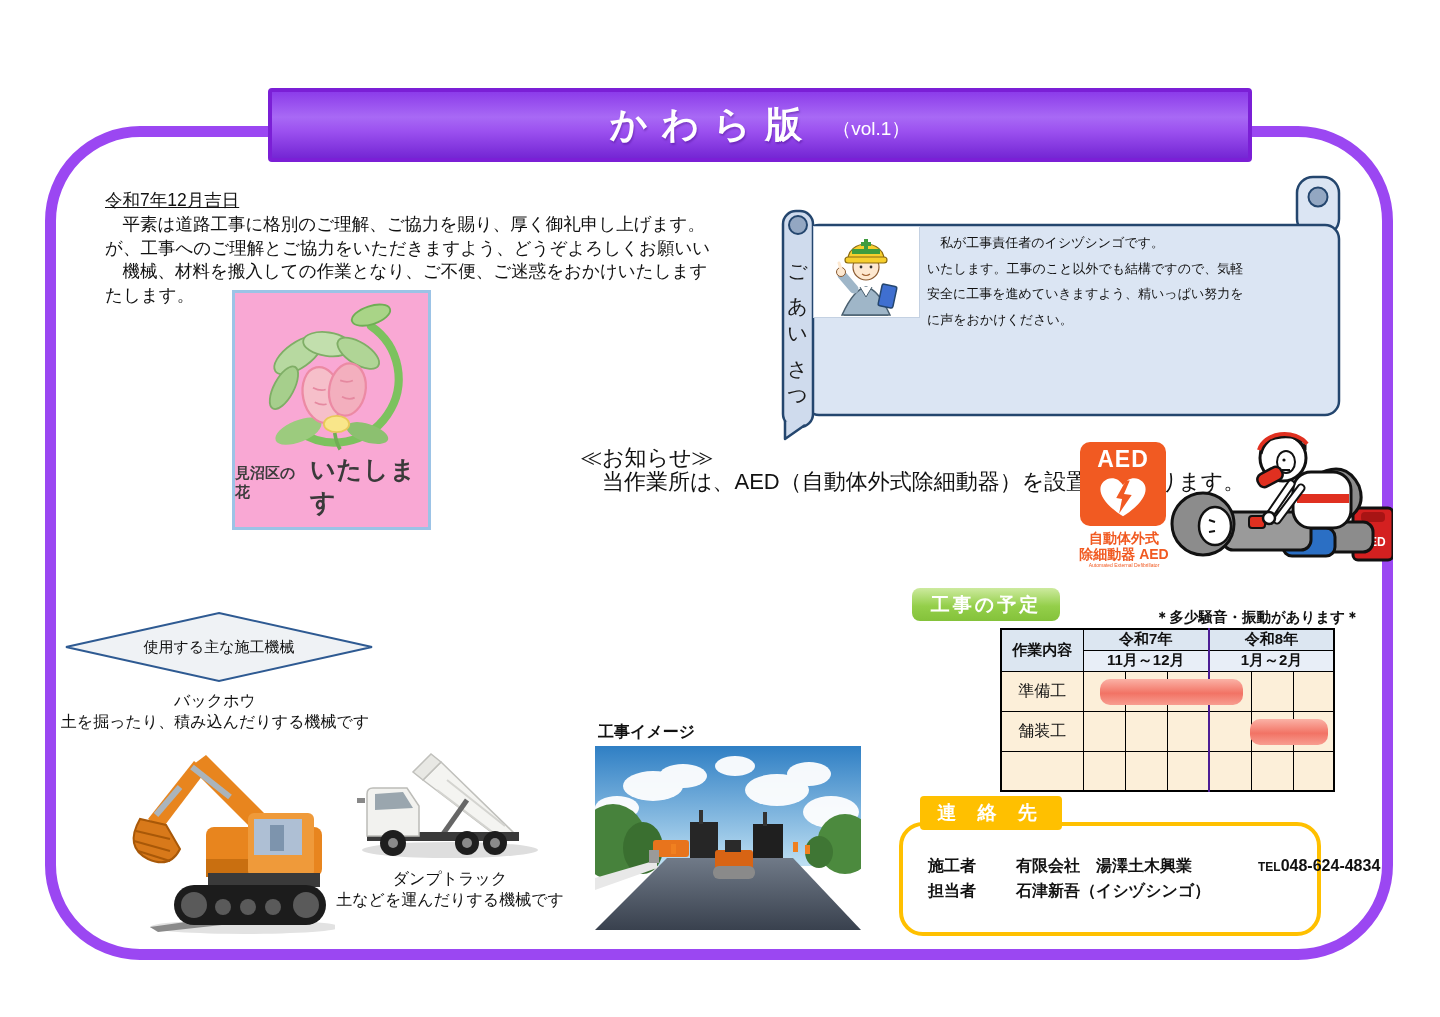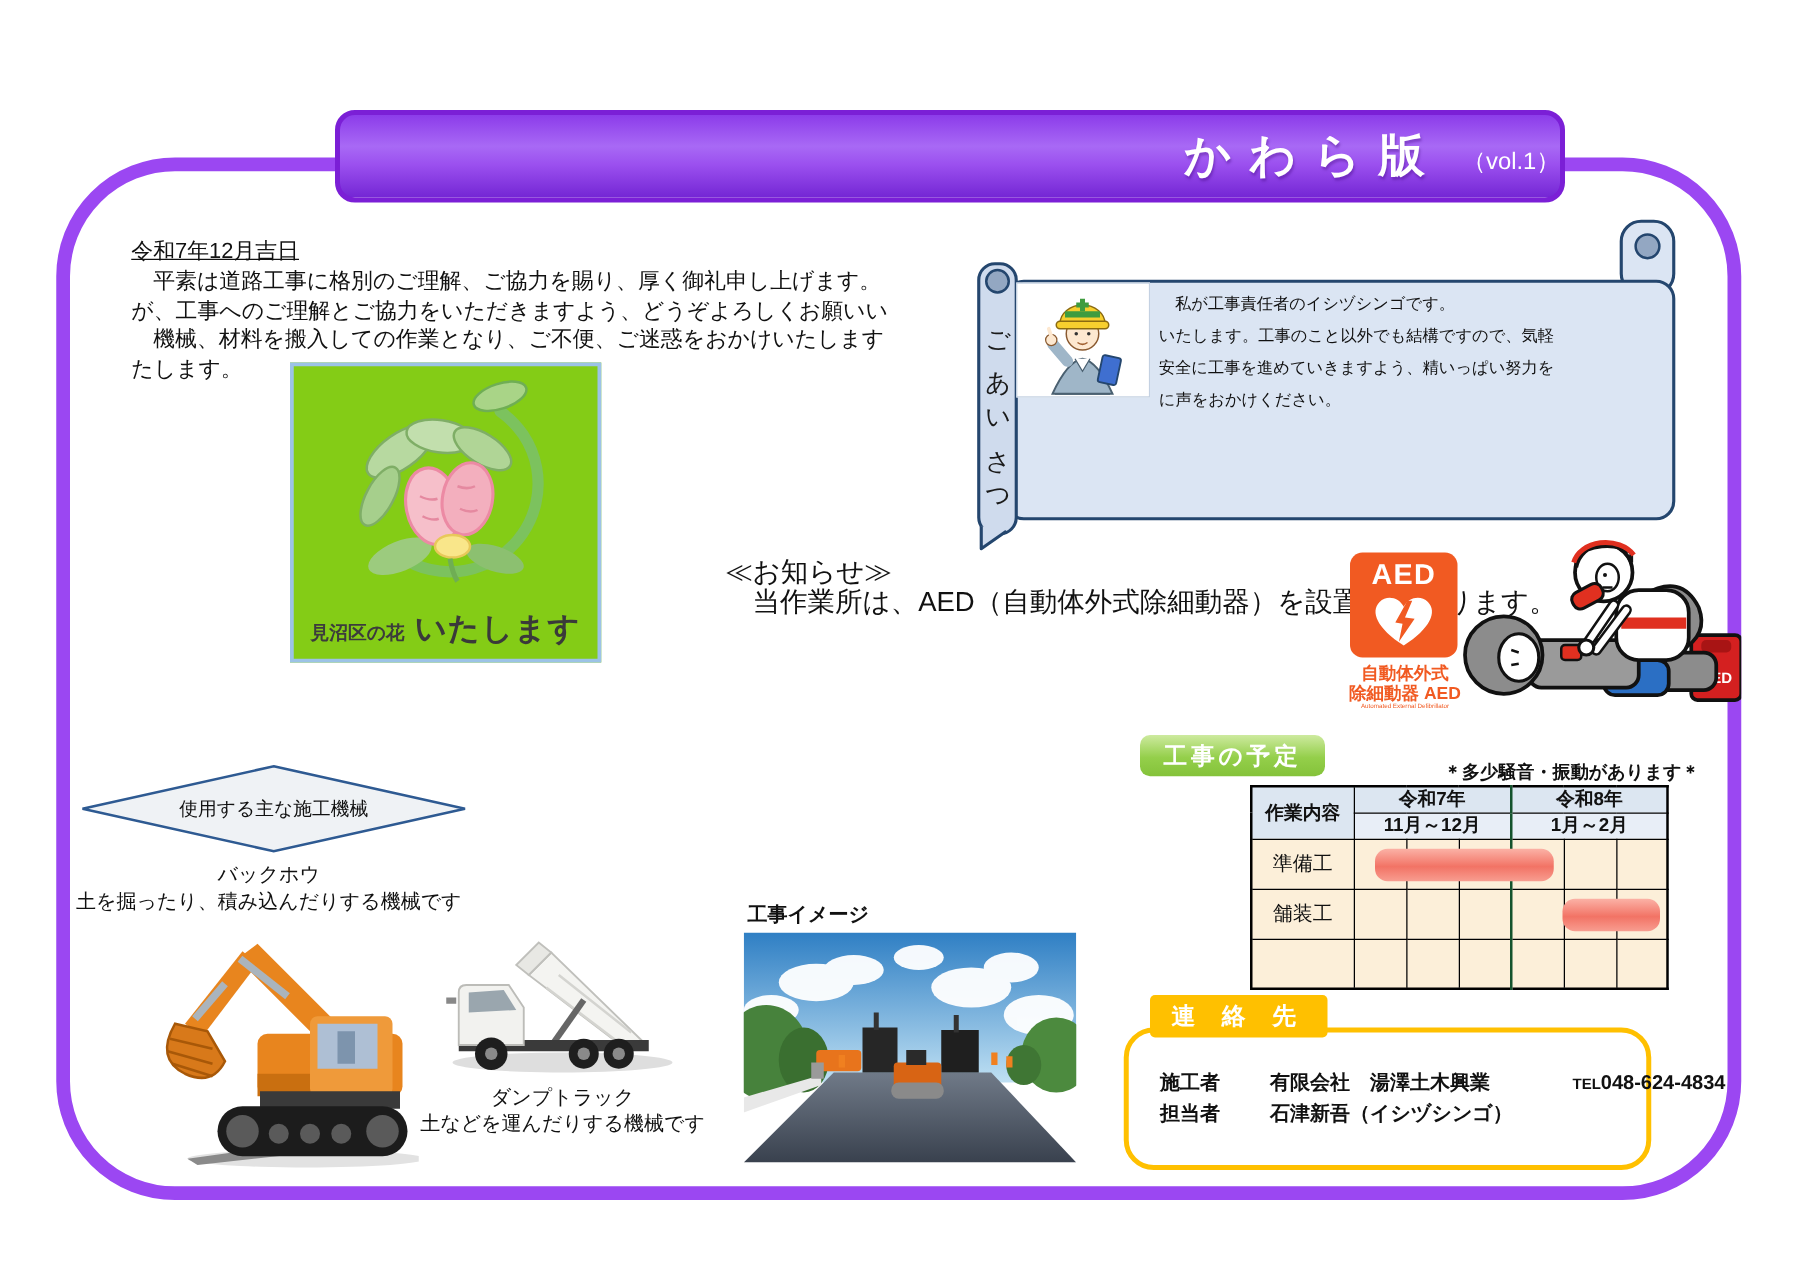--- a/index.html
+++ b/index.html
@@ -5,35 +5,35 @@
   * { margin:0; padding:0; box-sizing:border-box; }
   body { background:#ffffff; font-family:"Liberation Sans", sans-serif; }
   .page { position:relative; width:1440px; height:1017px; background:#fff; overflow:hidden; }
 
   
   .frame { position:absolute; left:45px; top:126px; width:1348px; height:834px;
            border:11px solid #9b47f2; border-radius:95px; z-index:1; }
 
   
   .banner { position:absolute; left:268px; top:88px; width:984px; height:74px;
-            border:4px solid #7b1fd6; border-radius:16px;
+            border:4px solid #7b1fd6; border-radius:4px;
             background:linear-gradient(180deg,#8c3cea 0%,#a869f5 38%,#9b50ef 60%,#7426d4 100%);
-            display:flex; align-items:center; justify-content:flex-end; gap:16px; z-index:3; }
+            display:flex; align-items:center; justify-content:center; gap:16px; z-index:3; }
   .banner-title { color:#fff; font-size:37px; font-weight:bold; letter-spacing:14px;
                   text-shadow:1px 2px 2px rgba(60,0,120,.35); }
   .banner-vol { color:#fff; font-size:19px; font-weight:normal; padding-top:8px; }
 
   
   .greeting { position:absolute; left:105px; top:165px; width:615px; font-size:17.5px;
               line-height:1.36; color:#111; z-index:2;margin-top:24px; }
   .greeting-date { text-decoration:underline; }
 
   
-  .logo-box { position:absolute; left:232px; top:290px; width:249px; height:240px;
-              border:3px solid #9cc3e6; background:#84cc16; z-index:2;
+  .logo-box { position:absolute; left:232px; top:290px; width:199px; height:240px;
+              border:3px solid #9cc3e6; background:#f9a8d4; z-index:2;
               display:flex; flex-direction:column; align-items:center; }
   .logo-art { margin-top:4px; }
   .logo-caption { display:flex; align-items:baseline; gap:8px; margin-top:auto; padding-bottom:8px; }
   .logo-prefix { font-size:15px; font-weight:bold; color:#3c3c3c; }
   .logo-name { font-size:25px; font-weight:bold; color:#3a3a3a; letter-spacing:1px; }
 
   
   .scroll { position:absolute; left:775px; top:163px; width:572px; height:280px; z-index:2; }
   .scroll svg.scroll-shape { position:absolute; left:0; top:0; }
   .aisatsu-vertical { position:absolute; left:7px; top:88px; width:30px; writing-mode:vertical-rl;
@@ -64,21 +64,21 @@
                  color:#fff; font-weight:bold; font-size:19px; letter-spacing:3px;
                  display:flex; align-items:center; justify-content:center; z-index:2; }
   .sched-note { position:absolute; left:1155px; top:608px; font-size:14.5px; font-weight:bold;
                 color:#111; z-index:2; }
   .sched-table-wrap { position:absolute; left:1000px; top:628px; z-index:2; }
   table.sched { border-collapse:collapse; border:2px solid #000; table-layout:fixed; }
   table.sched th, table.sched td { border:1px solid #000; text-align:center; color:#111; }
   table.sched th { background:#dce6f1; font-size:15px; font-weight:bold; height:21px; }
   table.sched th.mo { background:#e8eef7; }
   table.sched td { background:#fcefd9; height:40px; font-size:16px; }
-  table.sched .ysep { border-left:2px solid #14532d; }
+  table.sched .ysep { border-left:2px solid #4c1d95; }
   .bar { position:absolute; height:26px; border-radius:10px;
          background:linear-gradient(180deg,#fbb2a6,#f27365 55%,#f89d90); }
   .bar-junbi { left:100px; top:51px; width:143px; }
   .bar-hosou { left:250px; top:91px; width:78px; }
 
   
   .diamond { position:absolute; left:63px; top:611px; width:312px; height:72px; z-index:2; }
   .diamond-label { position:absolute; left:0; top:0; width:100%; height:100%;
                    display:flex; align-items:center; justify-content:center;
                    font-size:15px; color:#111; }

